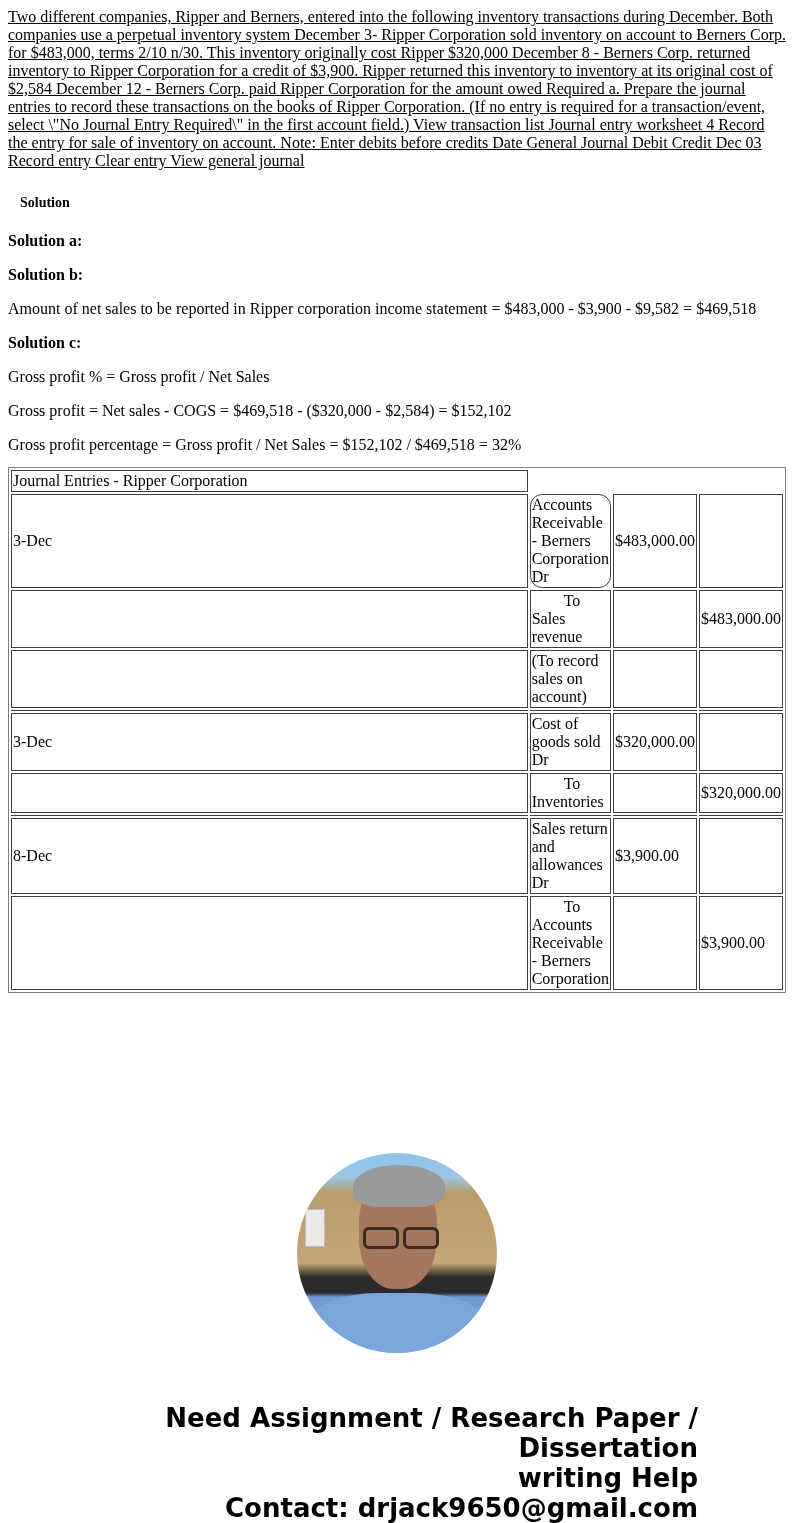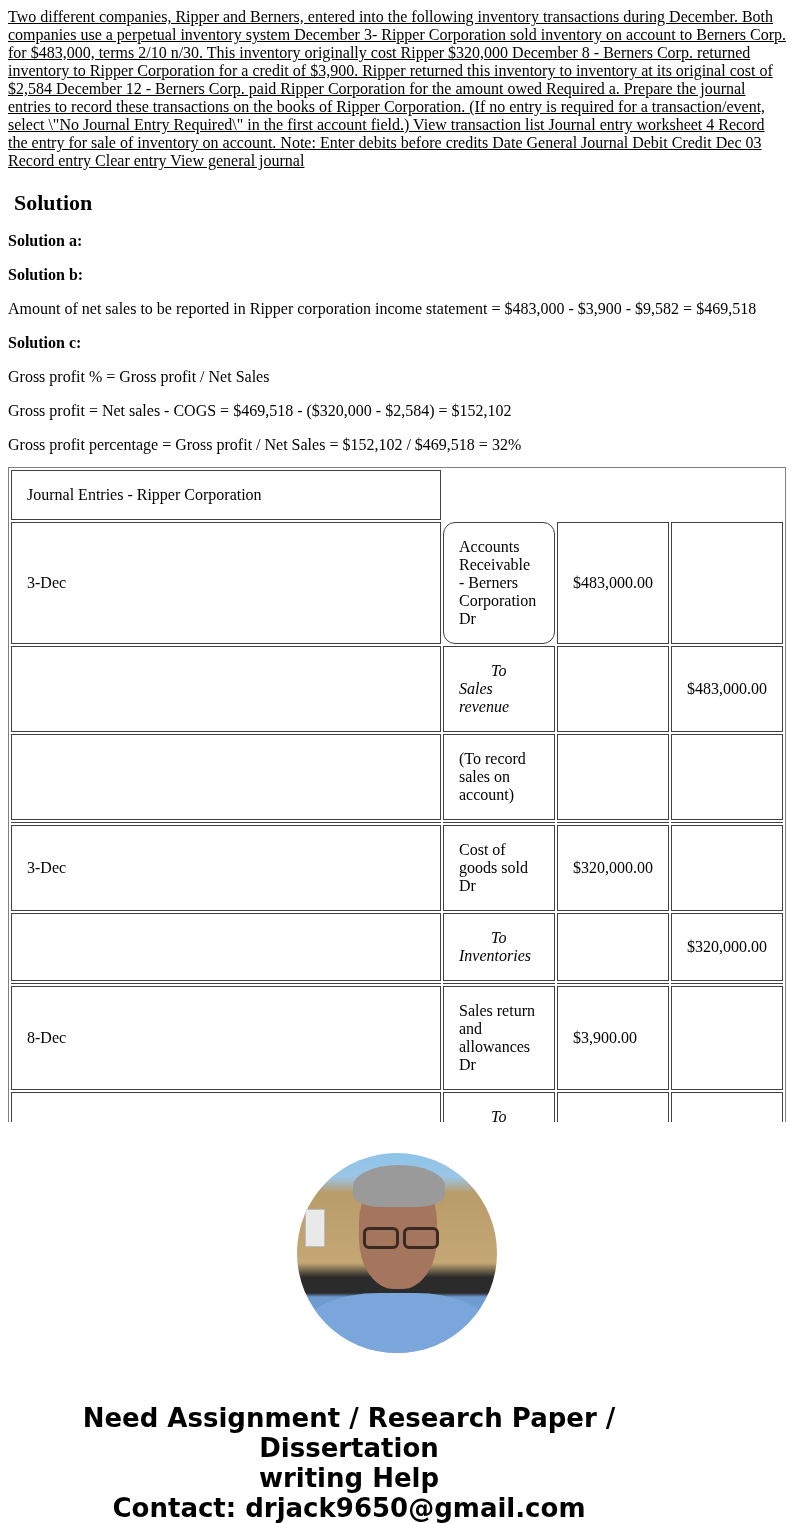--- a/index.html
+++ b/index.html
@@ -2,38 +2,38 @@
 <html><head>
 <meta charset="utf-8">
 <style>
   html, body { margin: 0; padding: 0; background: #ffffff; }
   body {
     width: 794px; height: 1523px; overflow: hidden; position: relative;
     font-family: "Liberation Serif", serif; color: #000; font-size: 16px; line-height: 18px;
   }
   .content { position: absolute; left: 8px; top: 8px; width: 778px; }
   .question { margin: 0; text-decoration: underline; }
-  h3.sol-title { font-size: 22px; font-weight: bold; margin: 22px 0 18px 6px; line-height: 22px; }
+  h3.sol-title { font-size: 14px; font-weight: bold; margin: 22px 0 18px 12px; line-height: 22px; }
   p { margin: 16px 0 16px 0; }
   p.sub { font-weight: bold; margin: 8px 0 16px 0; }
   .table-clip { position: absolute; left: 8px; top: 467px; width: 778px; height: 655px; overflow: hidden; }
   table.journal {
     border: 1px solid #808080; border-collapse: separate; border-spacing: 2px;
     width: 778px; font-family: "Liberation Serif", serif; font-size: 16px; line-height: 18px;
   }
   table.journal td {
-    border: 1px solid #404040; padding: 15px; vertical-align: middle; text-align: left;
+    border: 1px solid #404040; padding: 1px; vertical-align: middle; text-align: left;
   }
   td.c-date { width: 518px; }
   td.c-part { width: 76px; border-radius: 12px; }
   td.c-debit { width: 80px; }
   td.c-credit { width: 80px; }
   td.nb { border: none !important; }
   tr.spacer td { height: 0px; padding: 0; border-width: 1px 1px 0 1px; }
-  .to { text-indent: 32px; font-style: italic; }
+  .to { text-indent: 32px; }
   .avatar-wrap {
     position: absolute; left: 297px; top: 1153px; width: 200px; height: 200px;
     border-radius: 50%; overflow: hidden;
     background: linear-gradient(180deg, #8dc4ea 0%, #9cc5e6 12%, #b89c6a 20%, #c4a774 55%, #2b2b2b 62%, #2b2b2b 70%, #6e9ad0 72%, #7aa3d6 100%);
   }
   .face {
     position: absolute; left: 62px; top: 24px; width: 78px; height: 112px;
     border-radius: 40% 40% 45% 45%; background: #a5765e;
   }
   .hair {
@@ -44,21 +44,21 @@
     position: absolute; top: 74px; width: 30px; height: 16px; border: 3px solid #3b2a22; border-radius: 6px;
   }
   .glasses-l { left: 66px; }
   .glasses-r { left: 106px; }
   .shirt {
     position: absolute; left: 10px; top: 140px; width: 180px; height: 80px;
     background: #7aa6dc; border-radius: 40% 40% 0 0;
   }
   .switch { position: absolute; left: 8px; top: 56px; width: 18px; height: 36px; background: #e9e9e9; border: 1px solid #bbb; }
   .promo {
-    position: absolute; left: 0; top: 1403px; width: 698px; text-align: center;
+    position: absolute; left: 0; top: 1403px; width: 698px; text-align: right;
     font-family: "DejaVu Sans", sans-serif; font-weight: bold; font-size: 26px; line-height: 30px; color: #000;
   }
 </style>
 </head>
 <body>
 
 <div class="content">
   <div class="question">Two different companies, Ripper and Berners, entered into the following inventory transactions during December. Both companies use a perpetual inventory system December 3- Ripper Corporation sold inventory on account to Berners Corp. for $483,000, terms 2/10 n/30. This inventory originally cost Ripper $320,000 December 8 - Berners Corp. returned inventory to Ripper Corporation for a credit of $3,900. Ripper returned this inventory to inventory at its original cost of $2,584 December 12 - Berners Corp. paid Ripper Corporation for the amount owed Required a. Prepare the journal entries to record these transactions on the books of Ripper Corporation. (If no entry is required for a transaction/event, select \"No Journal Entry Required\" in the first account field.) View transaction list Journal entry worksheet 4 Record the entry for sale of inventory on account. Note: Enter debits before credits Date General Journal Debit Credit Dec 03 Record entry Clear entry View general journal</div>
   <h3 class="sol-title">Solution</h3>
   <p class="sub">Solution a:</p>

